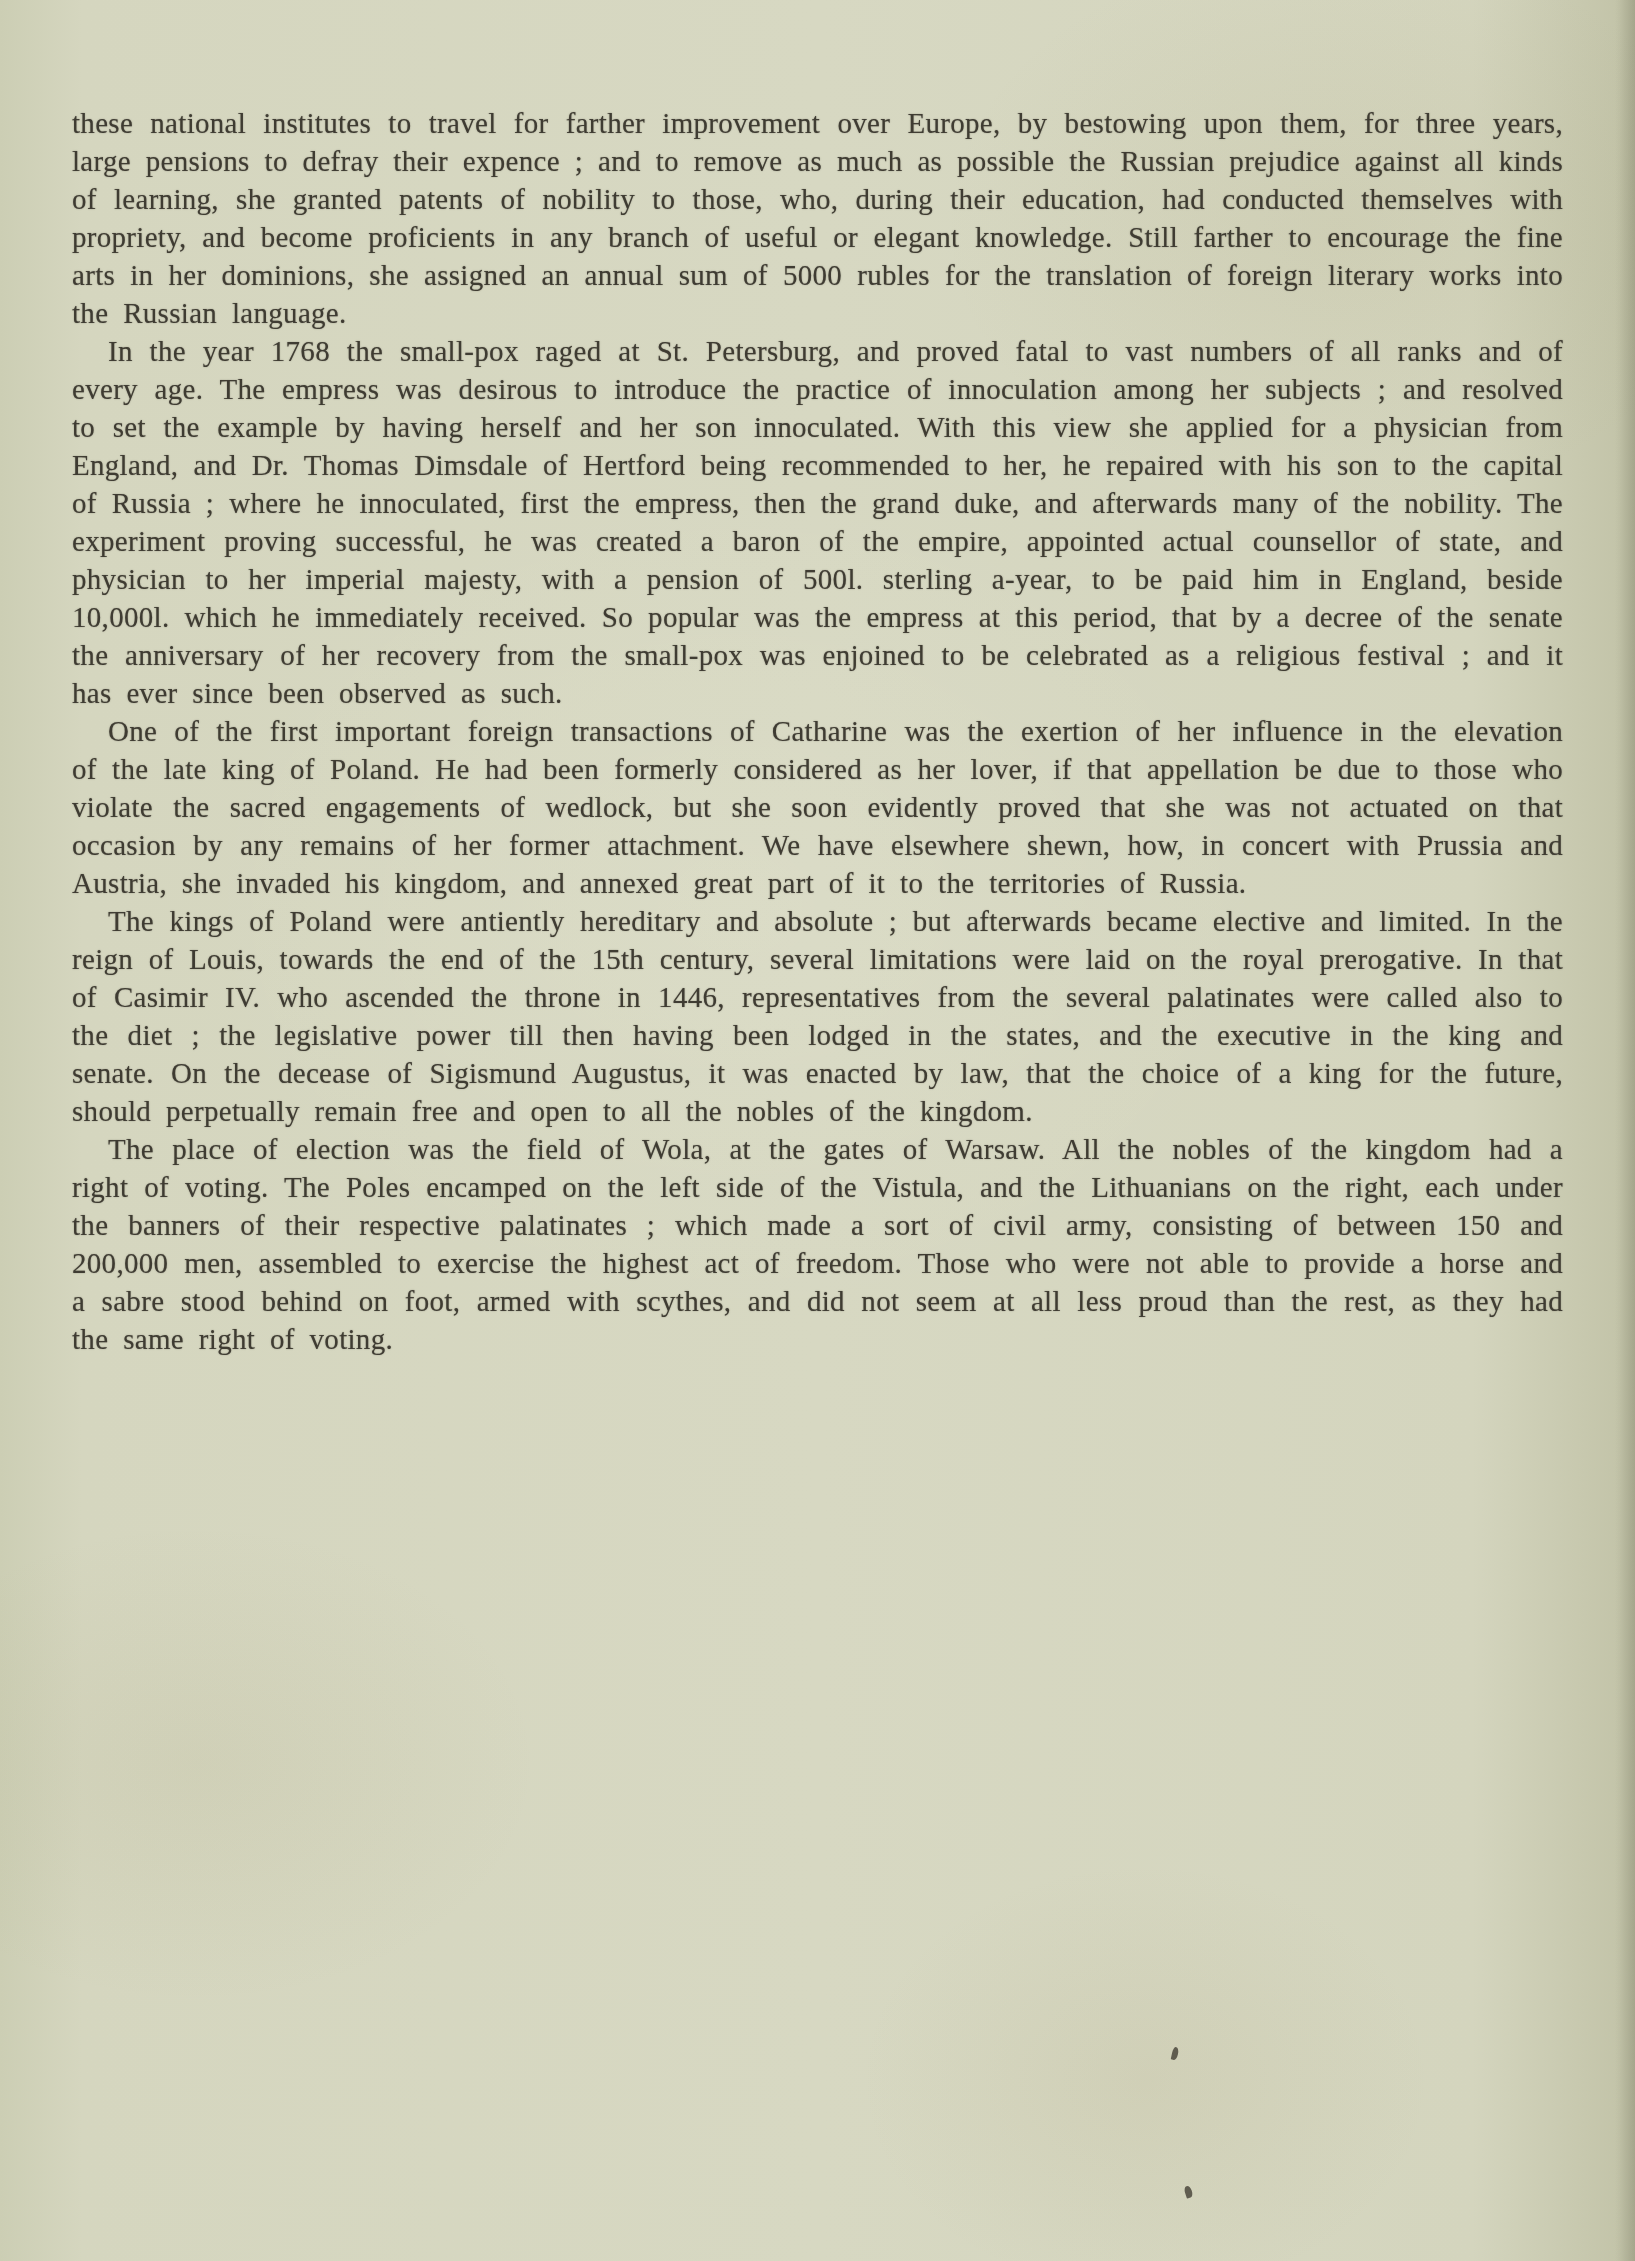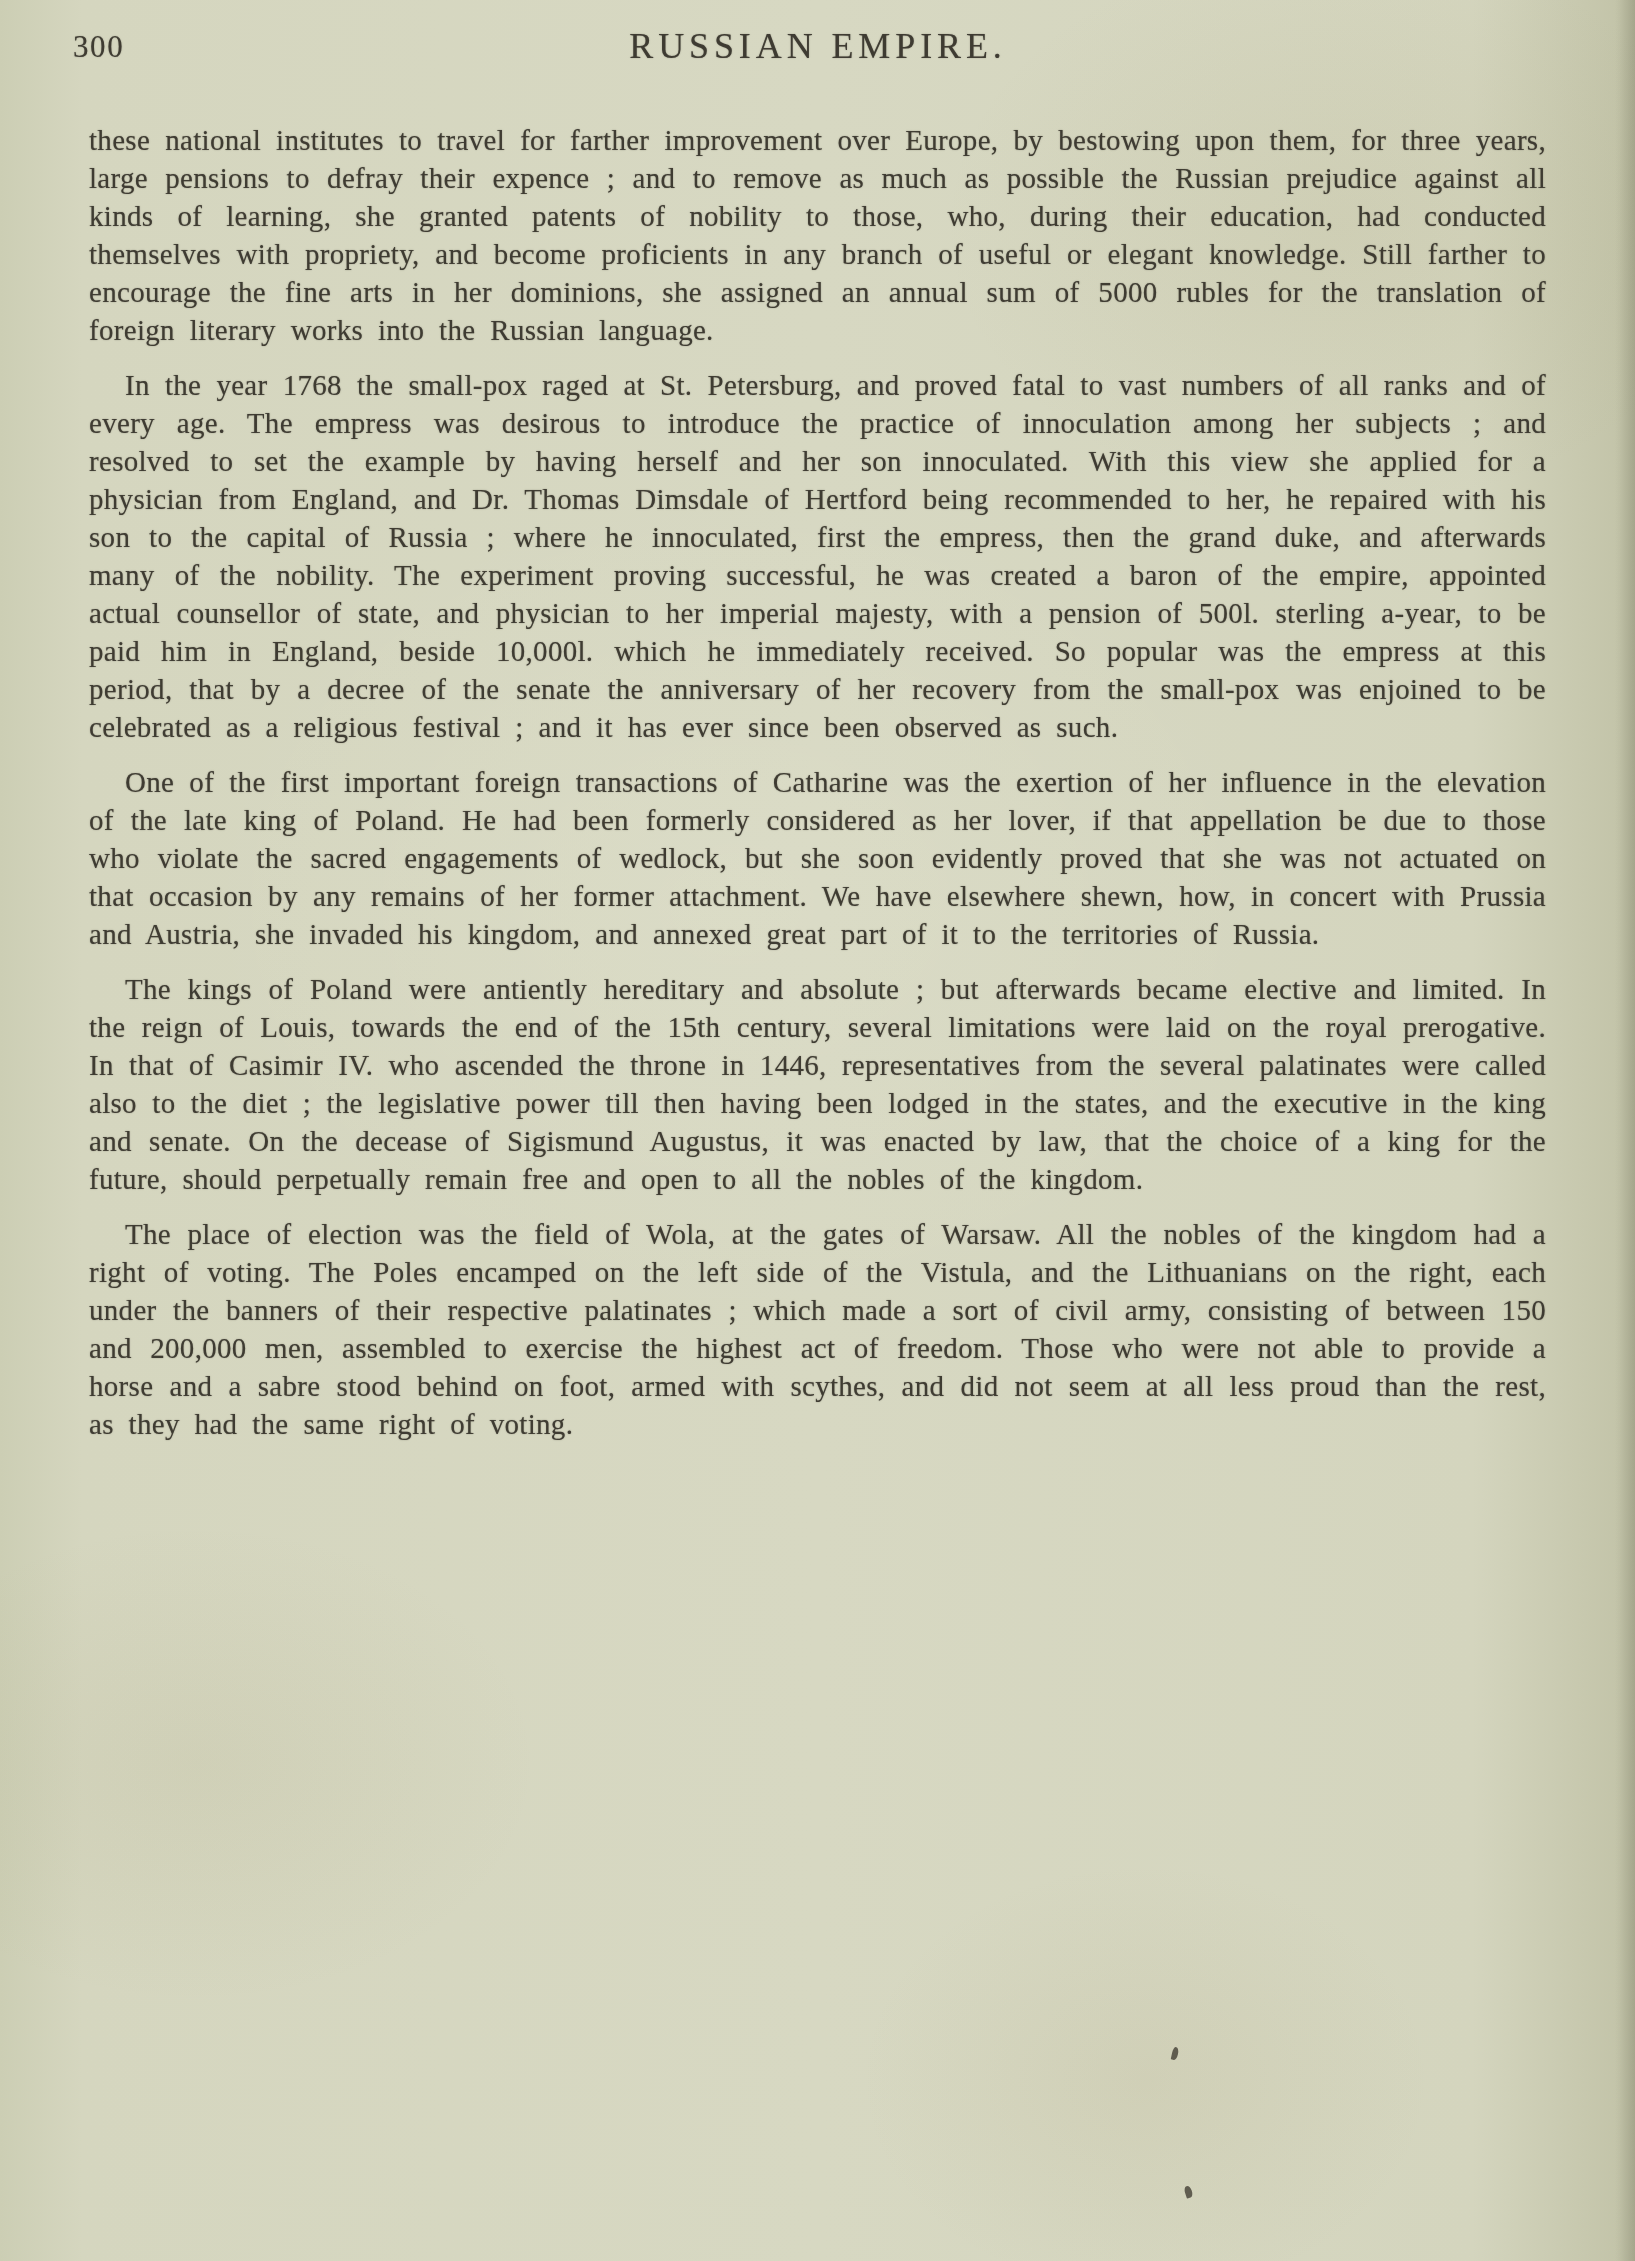--- a/index.html
+++ b/index.html
@@ -53,21 +53,21 @@
     right: 73px;
     top: 104px;
     text-align: justify;
     font-size: 29px;
     line-height: 38px;
     word-spacing: 7.3px;
     letter-spacing: 0.3px;
     text-shadow: 0 0 1.3px rgba(56,53,44,0.55);
   }
   .para {
-    margin: 17px;
+    margin: 0;
     text-indent: 36px;
   }
   .para.first {
     text-indent: 0;
   }
   .ink-speck {
     position: absolute;
     background: rgba(58,54,44,0.75);
     border-radius: 60% 60% 60% 10%;
   }
@@ -92,24 +92,20 @@
     width: 21px;
     height: 100%;
     background: linear-gradient(90deg, rgba(0,0,0,0), rgba(70,70,50,0.18));
   }
 </style>
 </head>
 <body>
 
 <div class="scan-page">
 
-  <div class="page-header">
-    <span class="page-number">300</span>
-    <span class="page-title">RUSSIAN EMPIRE.</span>
-  </div>
 
   <div class="page-body">
     <p class="para first">these national institutes to travel for farther improvement over Europe, by bestowing upon them, for three years, large pensions to defray their expence ; and to remove as much as possible the Russian prejudice against all kinds of learning, she granted patents of nobility to those, who, during their education, had conducted themselves with propriety, and become proficients in any branch of useful or elegant knowledge. Still farther to encourage the fine arts in her dominions, she assigned an annual sum of 5000 rubles for the translation of foreign literary works into the Russian language.</p>
     <p class="para">In the year 1768 the small-pox raged at St. Petersburg, and proved fatal to vast numbers of all ranks and of every age. The empress was desirous to introduce the practice of innoculation among her subjects ; and resolved to set the example by having herself and her son innoculated. With this view she applied for a physician from England, and Dr. Thomas Dimsdale of Hertford being recommended to her, he repaired with his son to the capital of Russia ; where he innoculated, first the empress, then the grand duke, and afterwards many of the nobility. The experiment proving successful, he was created a baron of the empire, appointed actual counsellor of state, and physician to her imperial majesty, with a pension of 500l. sterling a-year, to be paid him in England, beside 10,000l. which he immediately received. So popular was the empress at this period, that by a decree of the senate the anniversary of her recovery from the small-pox was enjoined to be celebrated as a religious festival ; and it has ever since been observed as such.</p>
     <p class="para">One of the first important foreign transactions of Catharine was the exertion of her influence in the elevation of the late king of Poland. He had been formerly considered as her lover, if that appellation be due to those who violate the sacred engagements of wedlock, but she soon evidently proved that she was not actuated on that occasion by any remains of her former attachment. We have elsewhere shewn, how, in concert with Prussia and Austria, she invaded his kingdom, and annexed great part of it to the territories of Russia.</p>
     <p class="para">The kings of Poland were antiently hereditary and absolute ; but afterwards became elective and limited. In the reign of Louis, towards the end of the 15th century, several limitations were laid on the royal prerogative. In that of Casimir IV. who ascended the throne in 1446, representatives from the several palatinates were called also to the diet ; the legislative power till then having been lodged in the states, and the executive in the king and senate. On the decease of Sigismund Augustus, it was enacted by law, that the choice of a king for the future, should perpetually remain free and open to all the nobles of the kingdom.</p>
     <p class="para">The place of election was the field of Wola, at the gates of Warsaw. All the nobles of the kingdom had a right of voting. The Poles encamped on the left side of the Vistula, and the Lithuanians on the right, each under the banners of their respective palatinates ; which made a sort of civil army, consisting of between 150 and 200,000 men, assembled to exercise the highest act of freedom. Those who were not able to provide a horse and a sabre stood behind on foot, armed with scythes, and did not seem at all less proud than the rest, as they had the same right of voting.</p>
   </div>
 
   <div class="ink-speck speck-1"></div>

